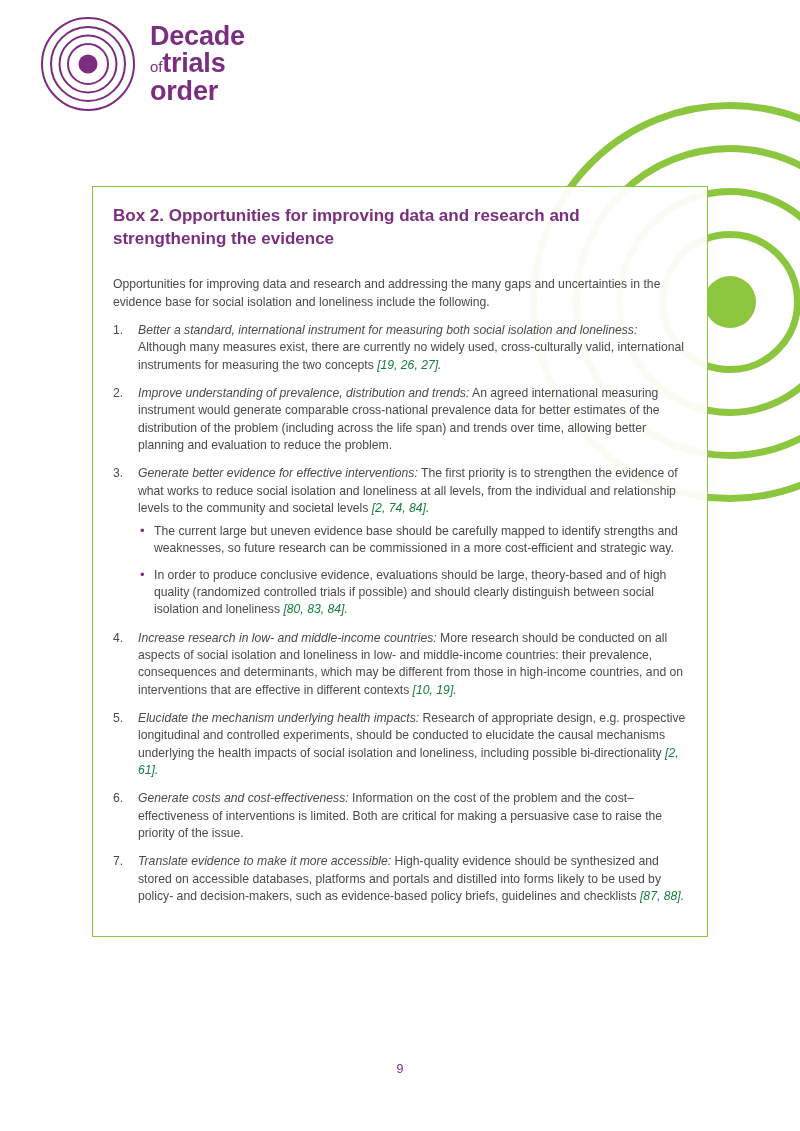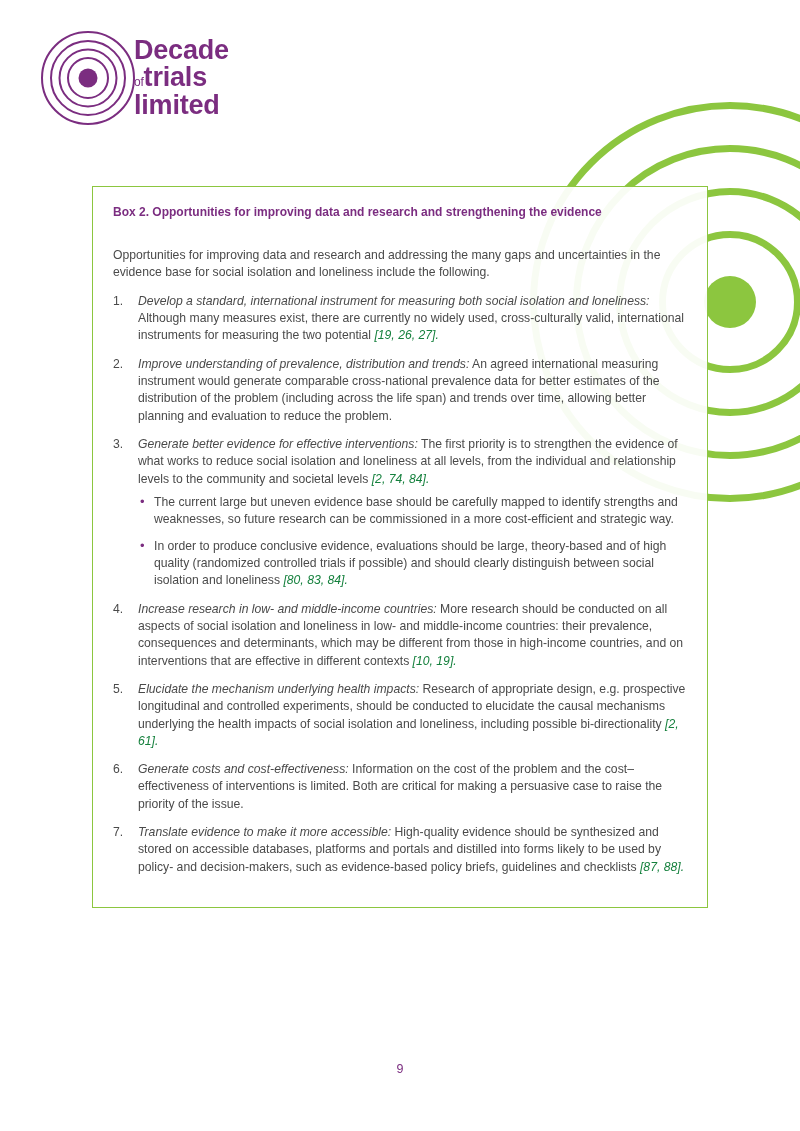--- a/index.html
+++ b/index.html
@@ -42,23 +42,24 @@
     border-radius: 50%;
     background: #8cc63f;
     top: 50%; left: 50%;
     transform: translate(-50%, -50%);
   }
 
   
   .logo-wrap {
     position: absolute;
     left: 42px;
-    top: 32px;
+    top: 18px;
     display: flex;
     align-items: center;
+    gap: 16px;
   }
   .logo-mark {
     position: relative;
     width: 92px;
     height: 92px;
   }
   .logo-mark .ring {
     position: absolute;
     border-radius: 50%;
     border: 2.4px solid #7b2d80;
@@ -80,40 +81,40 @@
   .logo-text {
     color: #7b2d80;
     line-height: 1.02;
   }
   .logo-line {
     font-size: 27px;
     font-weight: bold;
     letter-spacing: -0.2px;
   }
   .logo-line2 .of {
-    font-size: 12px;
+    font-size: 15px;
     font-weight: normal;
   }
 
   
   .box {
     position: absolute;
     left: 92px;
     top: 186px;
     width: 616px;
     box-sizing: border-box;
     border: 1.6px solid #8cc63f;
     background: rgba(255,255,255,0.94);
     padding: 18px 20px 20px 20px;
     z-index: 5;
   }
   .box-title {
     color: #7b2d80;
     font-weight: bold;
-    font-size: 12px;
+    font-size: 17px;
     line-height: 1.33;
     margin-bottom: 26px;
   }
   .box-intro {
     color: #4a4a4a;
     font-size: 12.2px;
     line-height: 1.42;
     margin-bottom: 11px;
     margin-top: 16px;
   }
@@ -192,33 +193,33 @@
   <div class="logo-mark">
     <div class="ring lr1"></div>
     <div class="ring lr2"></div>
     <div class="ring lr3"></div>
     <div class="ring lr4"></div>
     <div class="ldot"></div>
   </div>
   <div class="logo-text">
     <div class="logo-line">Decade</div>
     <div class="logo-line logo-line2"><span class="of">of</span><span>trials</span></div>
-    <div class="logo-line">limited</div>
+    <div class="logo-line">order</div>
   </div>
 </div>
 
 <div class="box">
   <div class="box-title">Box 2. Opportunities for improving data and research and strengthening the evidence</div>
   <div class="box-intro">Opportunities for improving data and research and addressing the many gaps and uncertainties in the evidence base for social isolation and loneliness include the following.</div>
 
   <ol class="numbered">
 
     <li>
       <span class="num">1.</span>
-      <span class="it">Develop a standard, international instrument for measuring both social isolation and loneliness:</span><span> Although many measures exist, there are currently no widely used, cross-culturally valid, international instruments for measuring the two potential </span><span class="ref">[19, 26, 27].</span>
+      <span class="it">Better a standard, international instrument for measuring both social isolation and loneliness:</span><span> Although many measures exist, there are currently no widely used, cross-culturally valid, international instruments for measuring the two concepts </span><span class="ref">[19, 26, 27].</span>
     </li>
 
     <li>
       <span class="num">2.</span>
       <span class="it">Improve understanding of prevalence, distribution and trends:</span><span> An agreed international measuring instrument would generate comparable cross-national prevalence data for better estimates of the distribution of the problem (including across the life span) and trends over time, allowing better planning and evaluation to reduce the problem.</span><span class="ref"></span>
     </li>
 
     <li>
       <span class="num">3.</span>
       <span class="it">Generate better evidence for effective interventions:</span><span> The first priority is to strengthen the evidence of what works to reduce social isolation and loneliness at all levels, from the individual and relationship levels to the community and societal levels </span><span class="ref">[2, 74, 84].</span>

